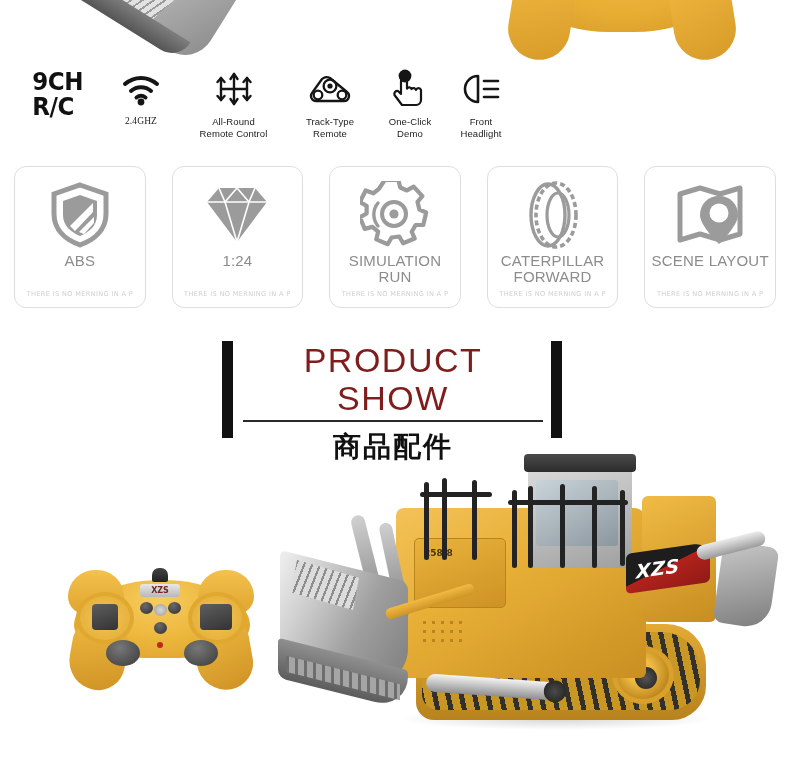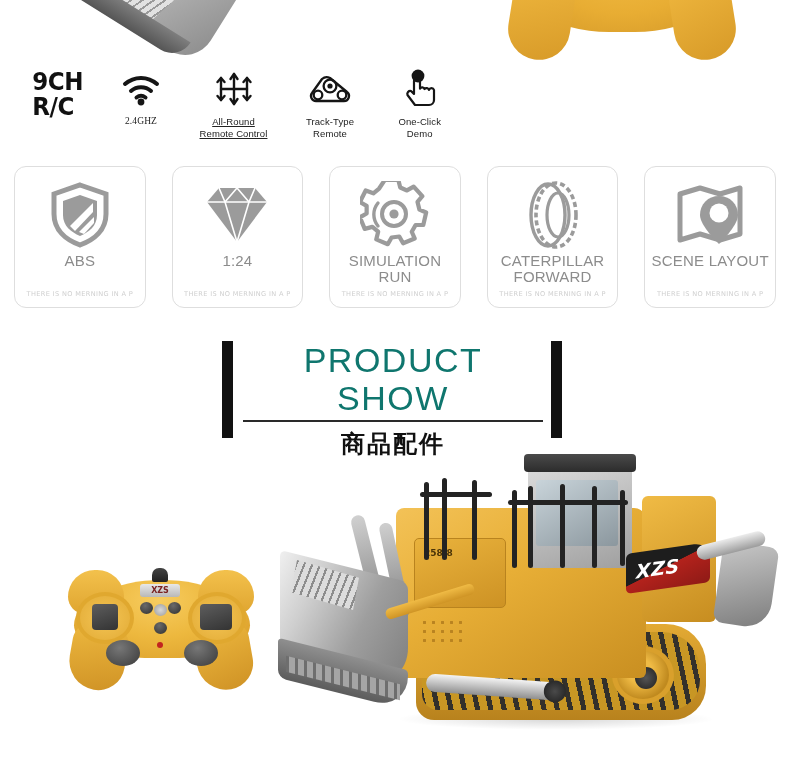--- a/index.html
+++ b/index.html
@@ -86,23 +86,23 @@
   }
   .chblock {
     font-family: "DejaVu Sans", sans-serif;
     font-weight: 900; font-size: 25px; line-height: 25px;
     letter-spacing: -.5px; color: #111;
     text-align: left; transform: scaleX(.92);
     padding-top: 3px;
   }
   .w-ch   { width: 76px; }
   .w-wifi { width: 72px; font-family: Liberation Serif, serif; }
-  .w-all  { width: 95px; text-decoration: underline; }
+  .w-all  { width: 95px; }
   .w-trk  { width: 80px; }
-  .w-one  { width: 62px; align-items: flex-end; }
+  .w-one  { width: 62px; }
   .w-snd  { width: 58px; }
   .w-hdl  { width: 62px; }
 
   
   .card-row {
     position: absolute; left: 14px; top: 166px;
     width: 762px; height: 158px;
     display: flex; gap: 26px;
   }
   .fcard {
@@ -140,37 +140,37 @@
     width: 11px; height: 97px; background: #111;
   }
   .bar-l { left: 222px; }
   .bar-r { left: 551px; }
   .banner-inner {
     position: absolute; left: 243px; top: 5px; width: 300px;
     text-align: center;
   }
   .ps-title {
     font-size: 34px; line-height: 38px;
-    letter-spacing: 1.5px; color: #0f766e;
+    letter-spacing: 1.5px; color: #7f1d1d;
     font-weight: 400;
     font-family: "Liberation Sans", sans-serif;
   }
   .ps-rule {
     height: 1.6px; background: #2a2a2a;
     margin: 3px 0 6px 0; width: 300px;
   }
   .ps-sub {
     font-family: "Liberation Serif", serif;
     font-weight: 700; font-size: 10px;
     letter-spacing: .3px; color: #1b1b1b;
   }
   .ps-cn {
     margin-top: 5px;
     font-family: "DejaVu Sans", sans-serif;
-    font-weight: 700; font-size: 24px;
+    font-weight: 700; font-size: 28px;
     letter-spacing: 2px; color: #111;
   }
 
   
   .photo-zone {
     position: absolute; left: 0; top: 446px;
     width: 790px; height: 321px;
   }
 
   
@@ -526,20 +526,32 @@
         <path d="M9 12 L9 25 L6 22 A3 3 0 0 0 2.5 26 L10 36 L24 36 A5 5 0 0 0 29 31 L29 21
                  A2.6 2.6 0 0 0 24 21 A2.6 2.6 0 0 0 19.5 20 A2.6 2.6 0 0 0 15 19.5 L15 12
                  A3 3 0 0 0 9 12 Z" fill="none" stroke="#151515" stroke-width="2.2" stroke-linejoin="round"></path>
       </svg>
     </div>
     <div class="cap">One-Click
 Demo</div>
   </div>
 
 
+  <div class="spec-cell w-hdl">
+    <div class="glyph">
+      <svg width="42" height="32" viewBox="0 0 42 32">
+        <path d="M18 3 A13 13 0 0 0 18 29 Z" fill="none" stroke="#151515" stroke-width="2.6" stroke-linejoin="round"></path>
+        <line x1="24" y1="8" x2="38" y2="8" stroke="#151515" stroke-width="2.6" stroke-linecap="round"></line>
+        <line x1="24" y1="16" x2="38" y2="16" stroke="#151515" stroke-width="2.6" stroke-linecap="round"></line>
+        <line x1="24" y1="24" x2="38" y2="24" stroke="#151515" stroke-width="2.6" stroke-linecap="round"></line>
+      </svg>
+    </div>
+    <div class="cap">Front
+Headlight</div>
+  </div>
 </div>
 
 <div class="card-row">
 
   <div class="fcard">
     <div class="ficon">
       <svg width="64" height="66" viewBox="0 0 64 66">
         <path d="M32 3 L58 12 L58 32 C58 48 46 58 32 63 C18 58 6 48 6 32 L6 12 Z" fill="none" stroke="#9b9b9b" stroke-width="5"></path>
         <path d="M32 13 L49 19 L49 33 C49 44 41 50 32 54 C23 50 15 44 15 33 L15 19 Z" fill="#9b9b9b"></path>
         <path d="M22 44 L45 21 L45 30 L27 49 Z" fill="#ffffff"></path>

